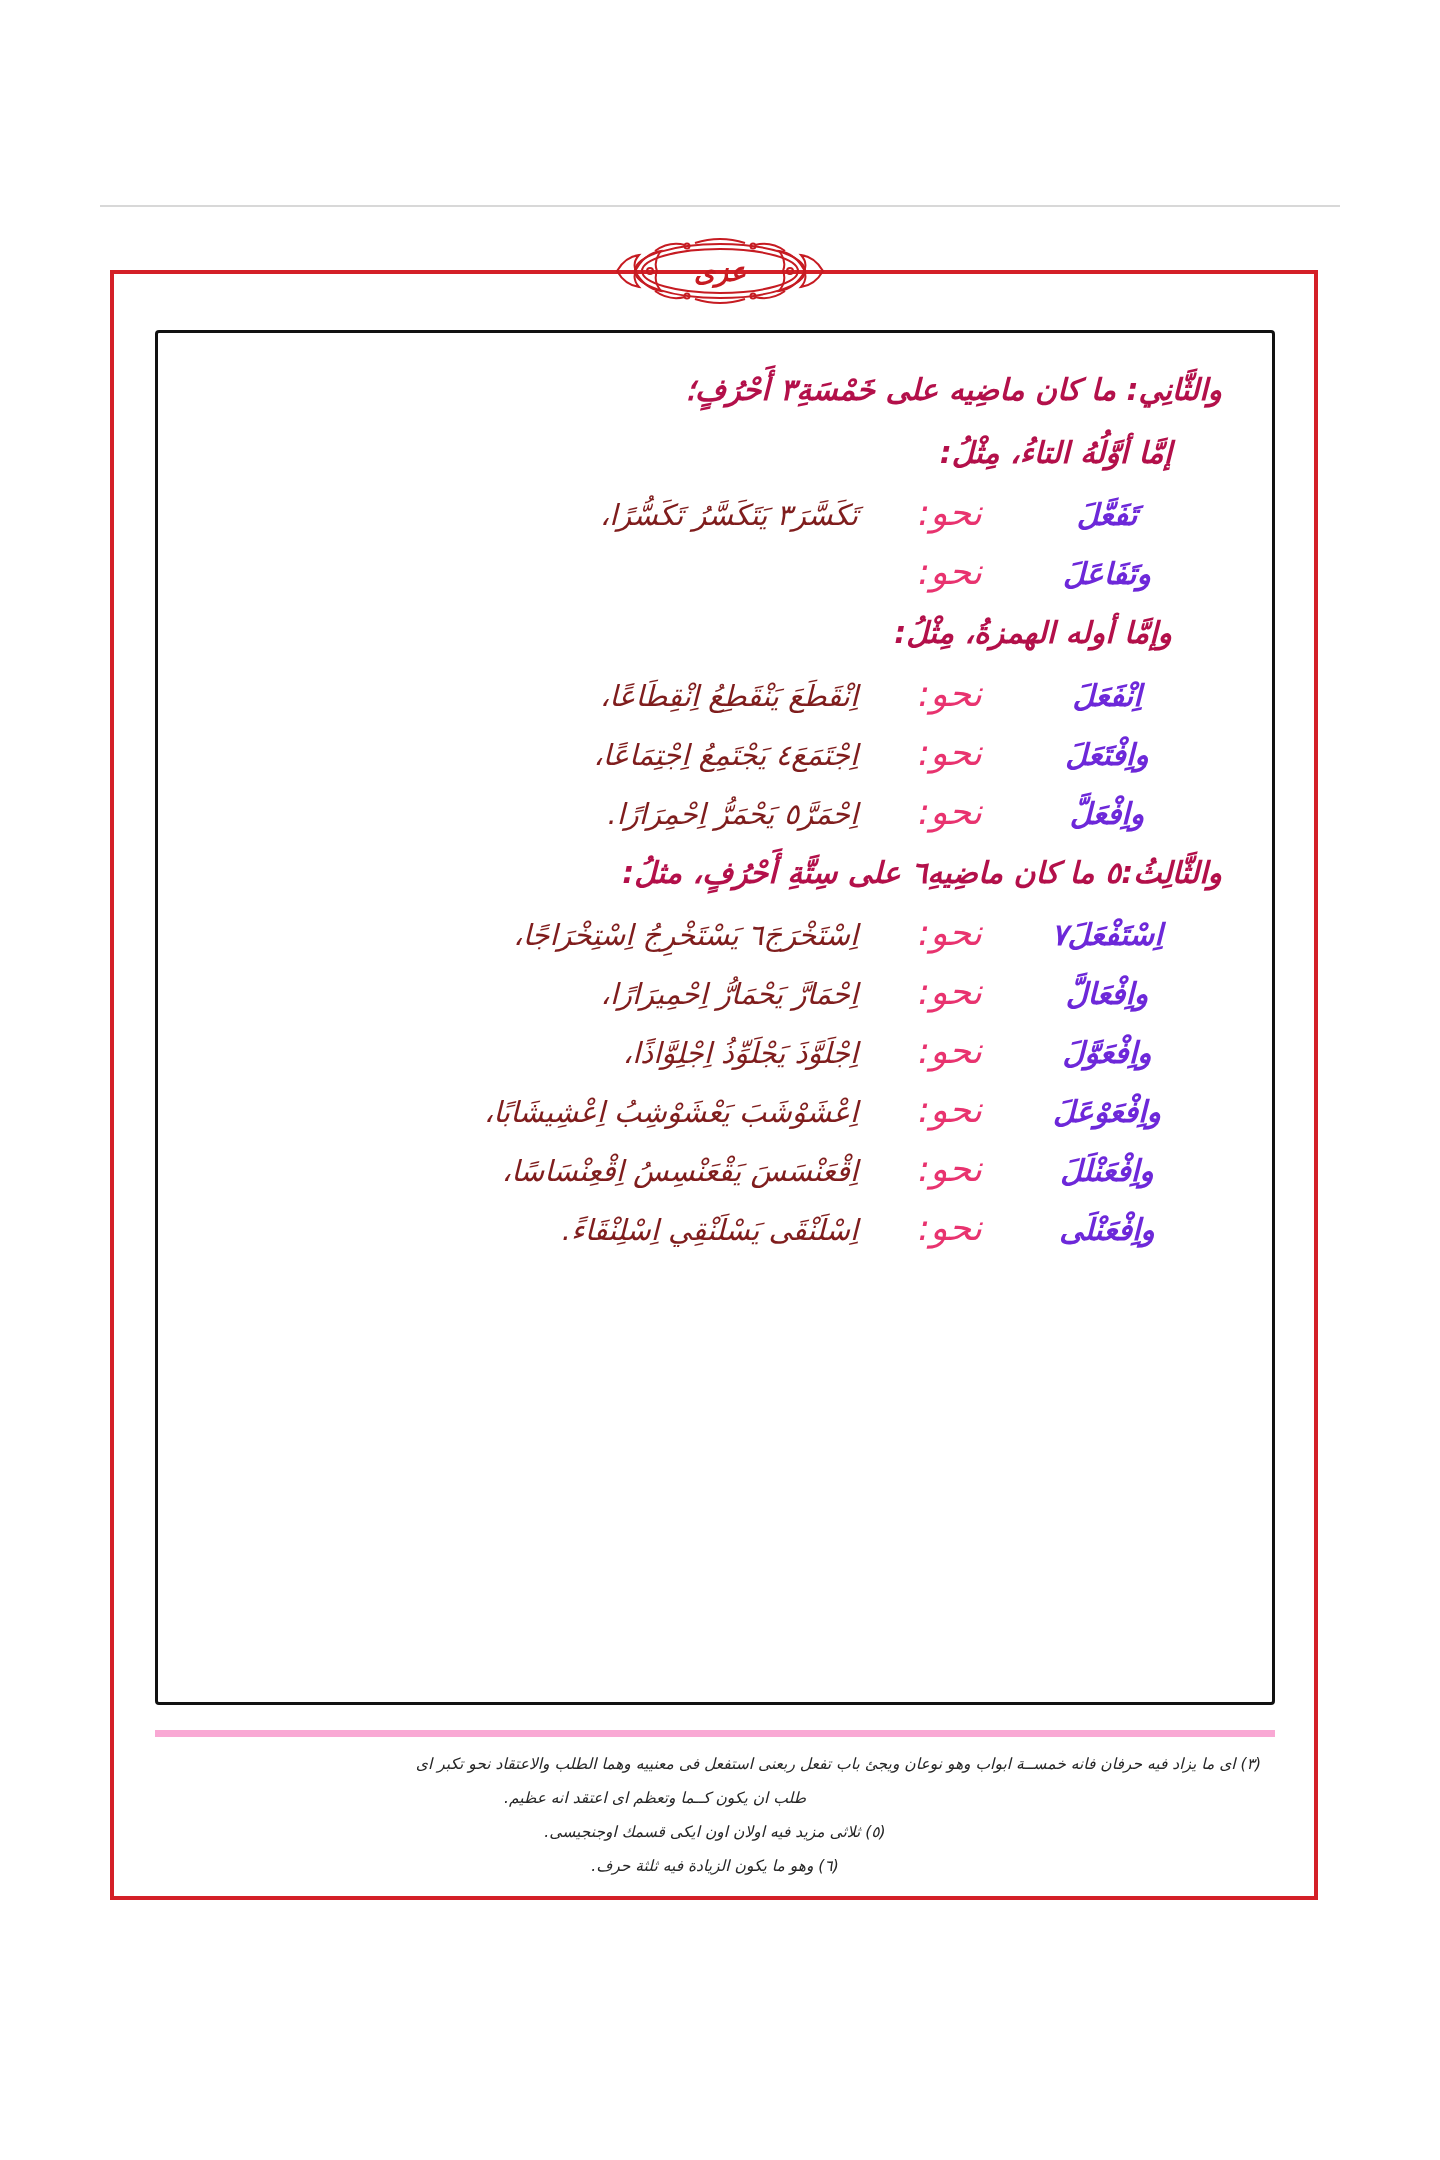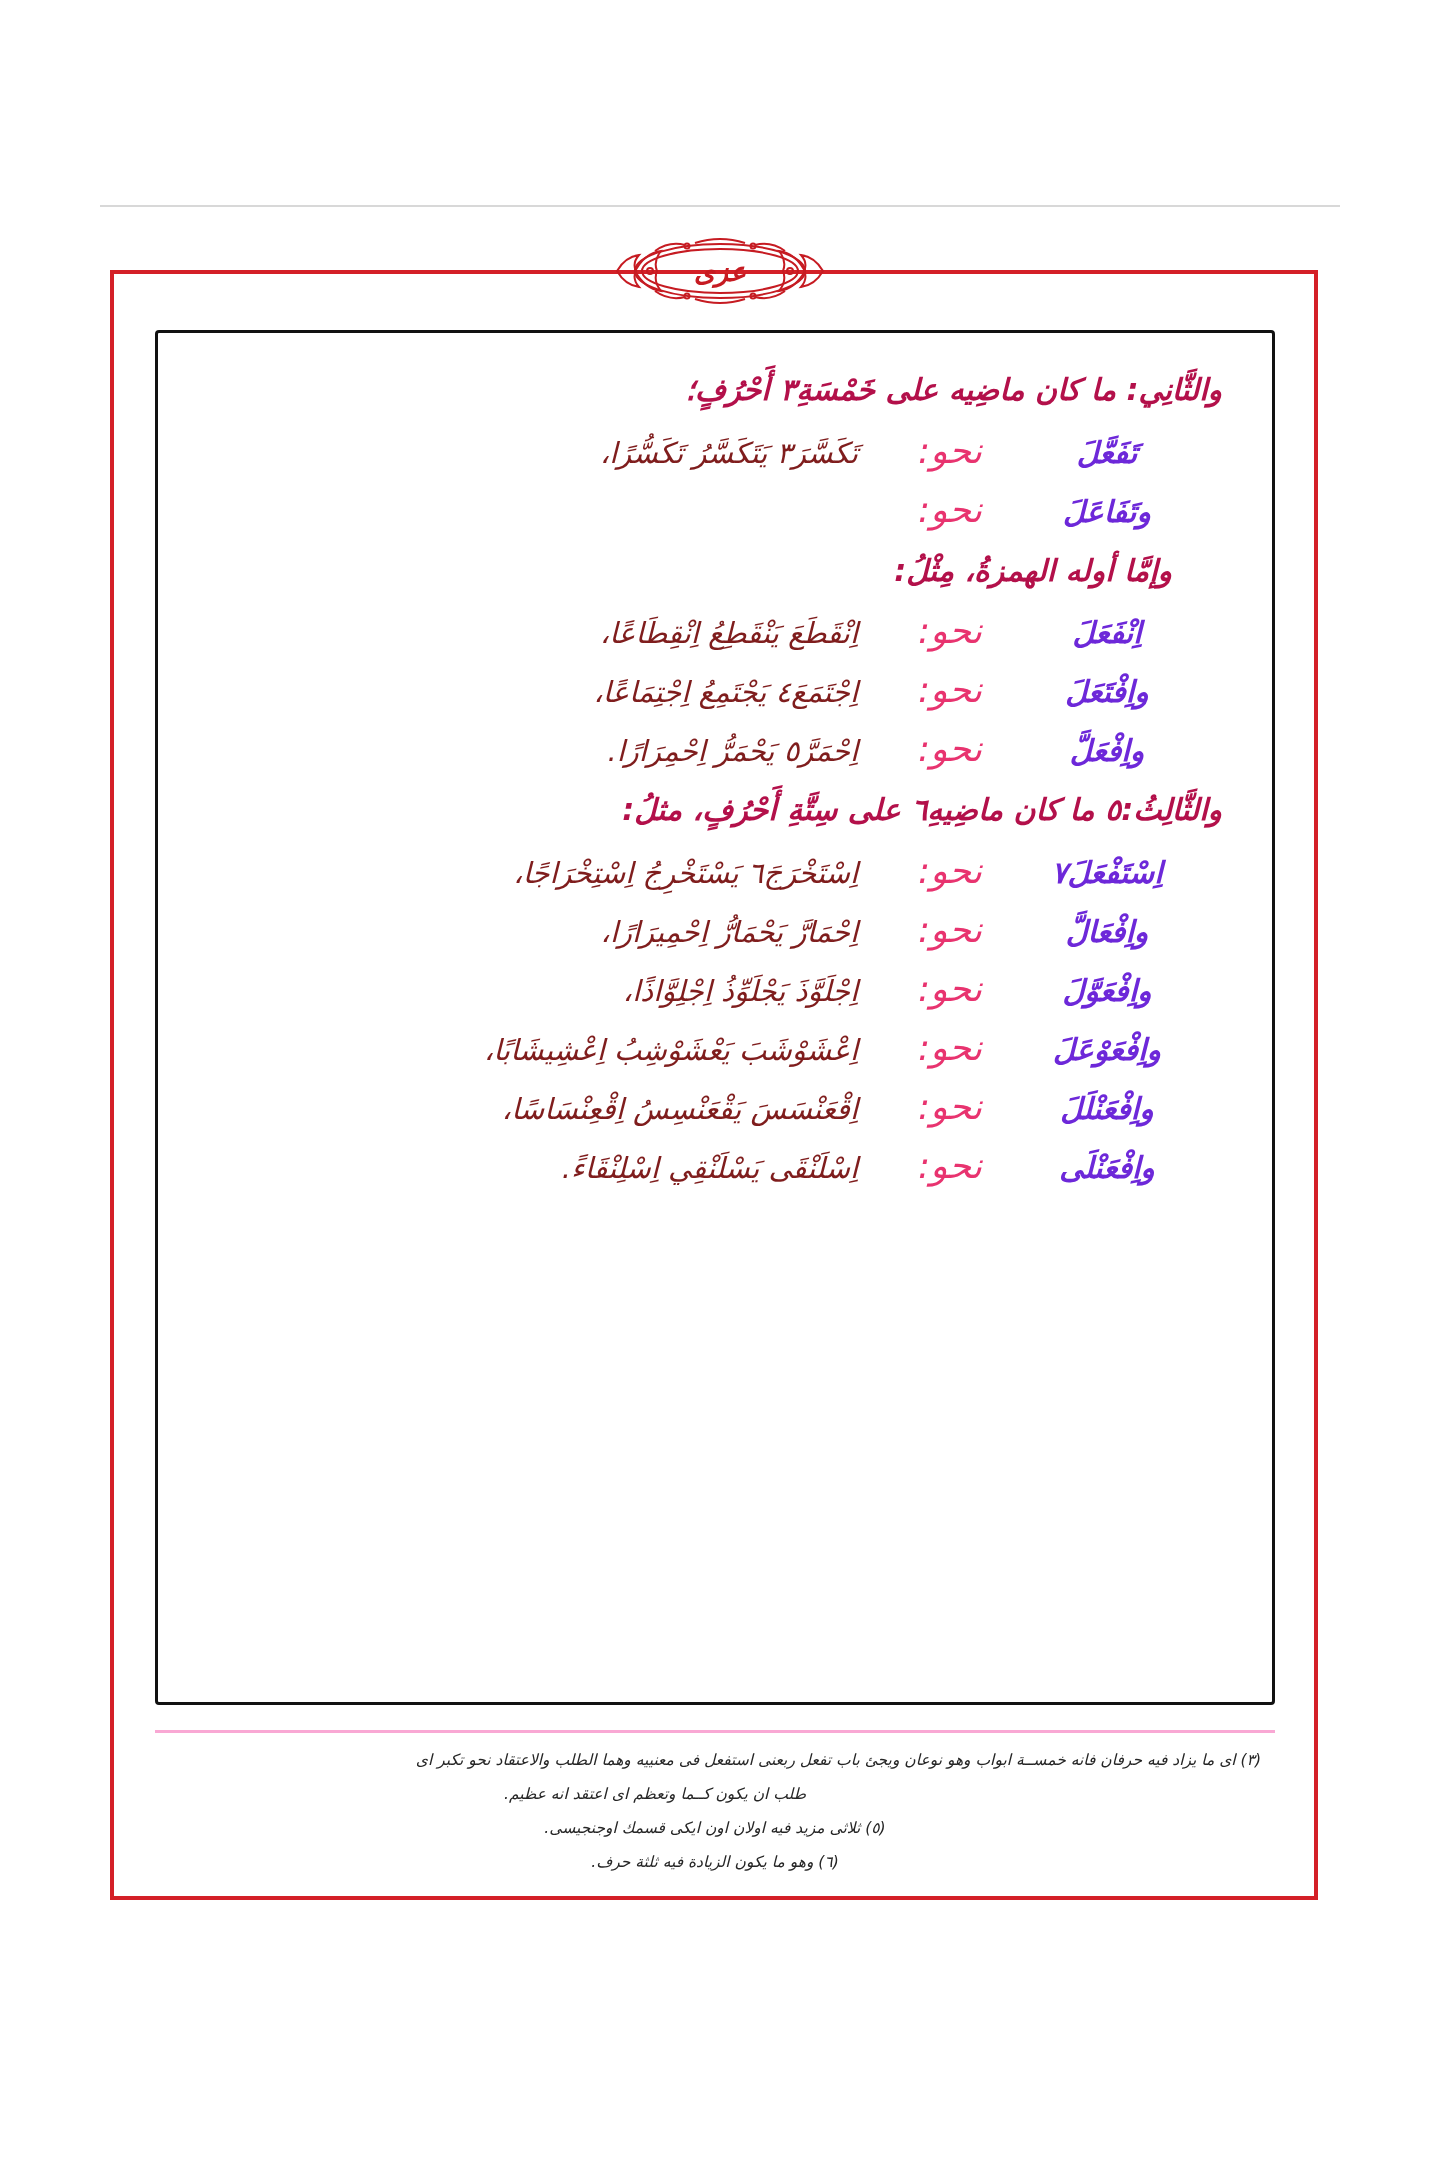--- a/index.html
+++ b/index.html
@@ -160,21 +160,21 @@
   }
   .pat-row.tight { margin-bottom: 14px; }
 
   
   .footnote-box {
     position: absolute;
     left: 55px;
     top: 1525px;
     width: 1120px;
     height: 160px;
-    border-top: 3px solid #f9a8d4;
+    border-top: 7px solid #f9a8d4;
     box-sizing: border-box;
     padding-top: 14px;
   }
   .footnote {
     direction: rtl;
     text-align: right;
     color: #262626;
     font-size: 15.5px;
     line-height: 1.8;
     margin: 0 14px 6px 14px;
@@ -219,20 +219,21 @@
           </g>
         </svg>
         <span class="title">عزى</span>
       </div>
       <div class="band-line"></div>
     </div>
 
     <div class="content-box">
 
       <p class="line plain maroon">والثَّانِي: ما كان ماضِيه على خَمْسَةِ٣ أَحْرُفٍ؛</p>
+      <p class="line center-ish maroon">إمَّا أوَّلُهُ التاءُ، مِثْلُ:</p>
 
       <div class="pat-row">
         <span class="pattern">تَفَعَّلَ</span>
         <span class="nahw">نحو:</span>
         <span class="example">تَكَسَّرَ٣ يَتَكَسَّرُ تَكَسُّرًا،</span>
       </div>
 
       <div class="pat-row">
         <span class="pattern">وتَفَاعَلَ</span>
         <span class="nahw">نحو:</span>

